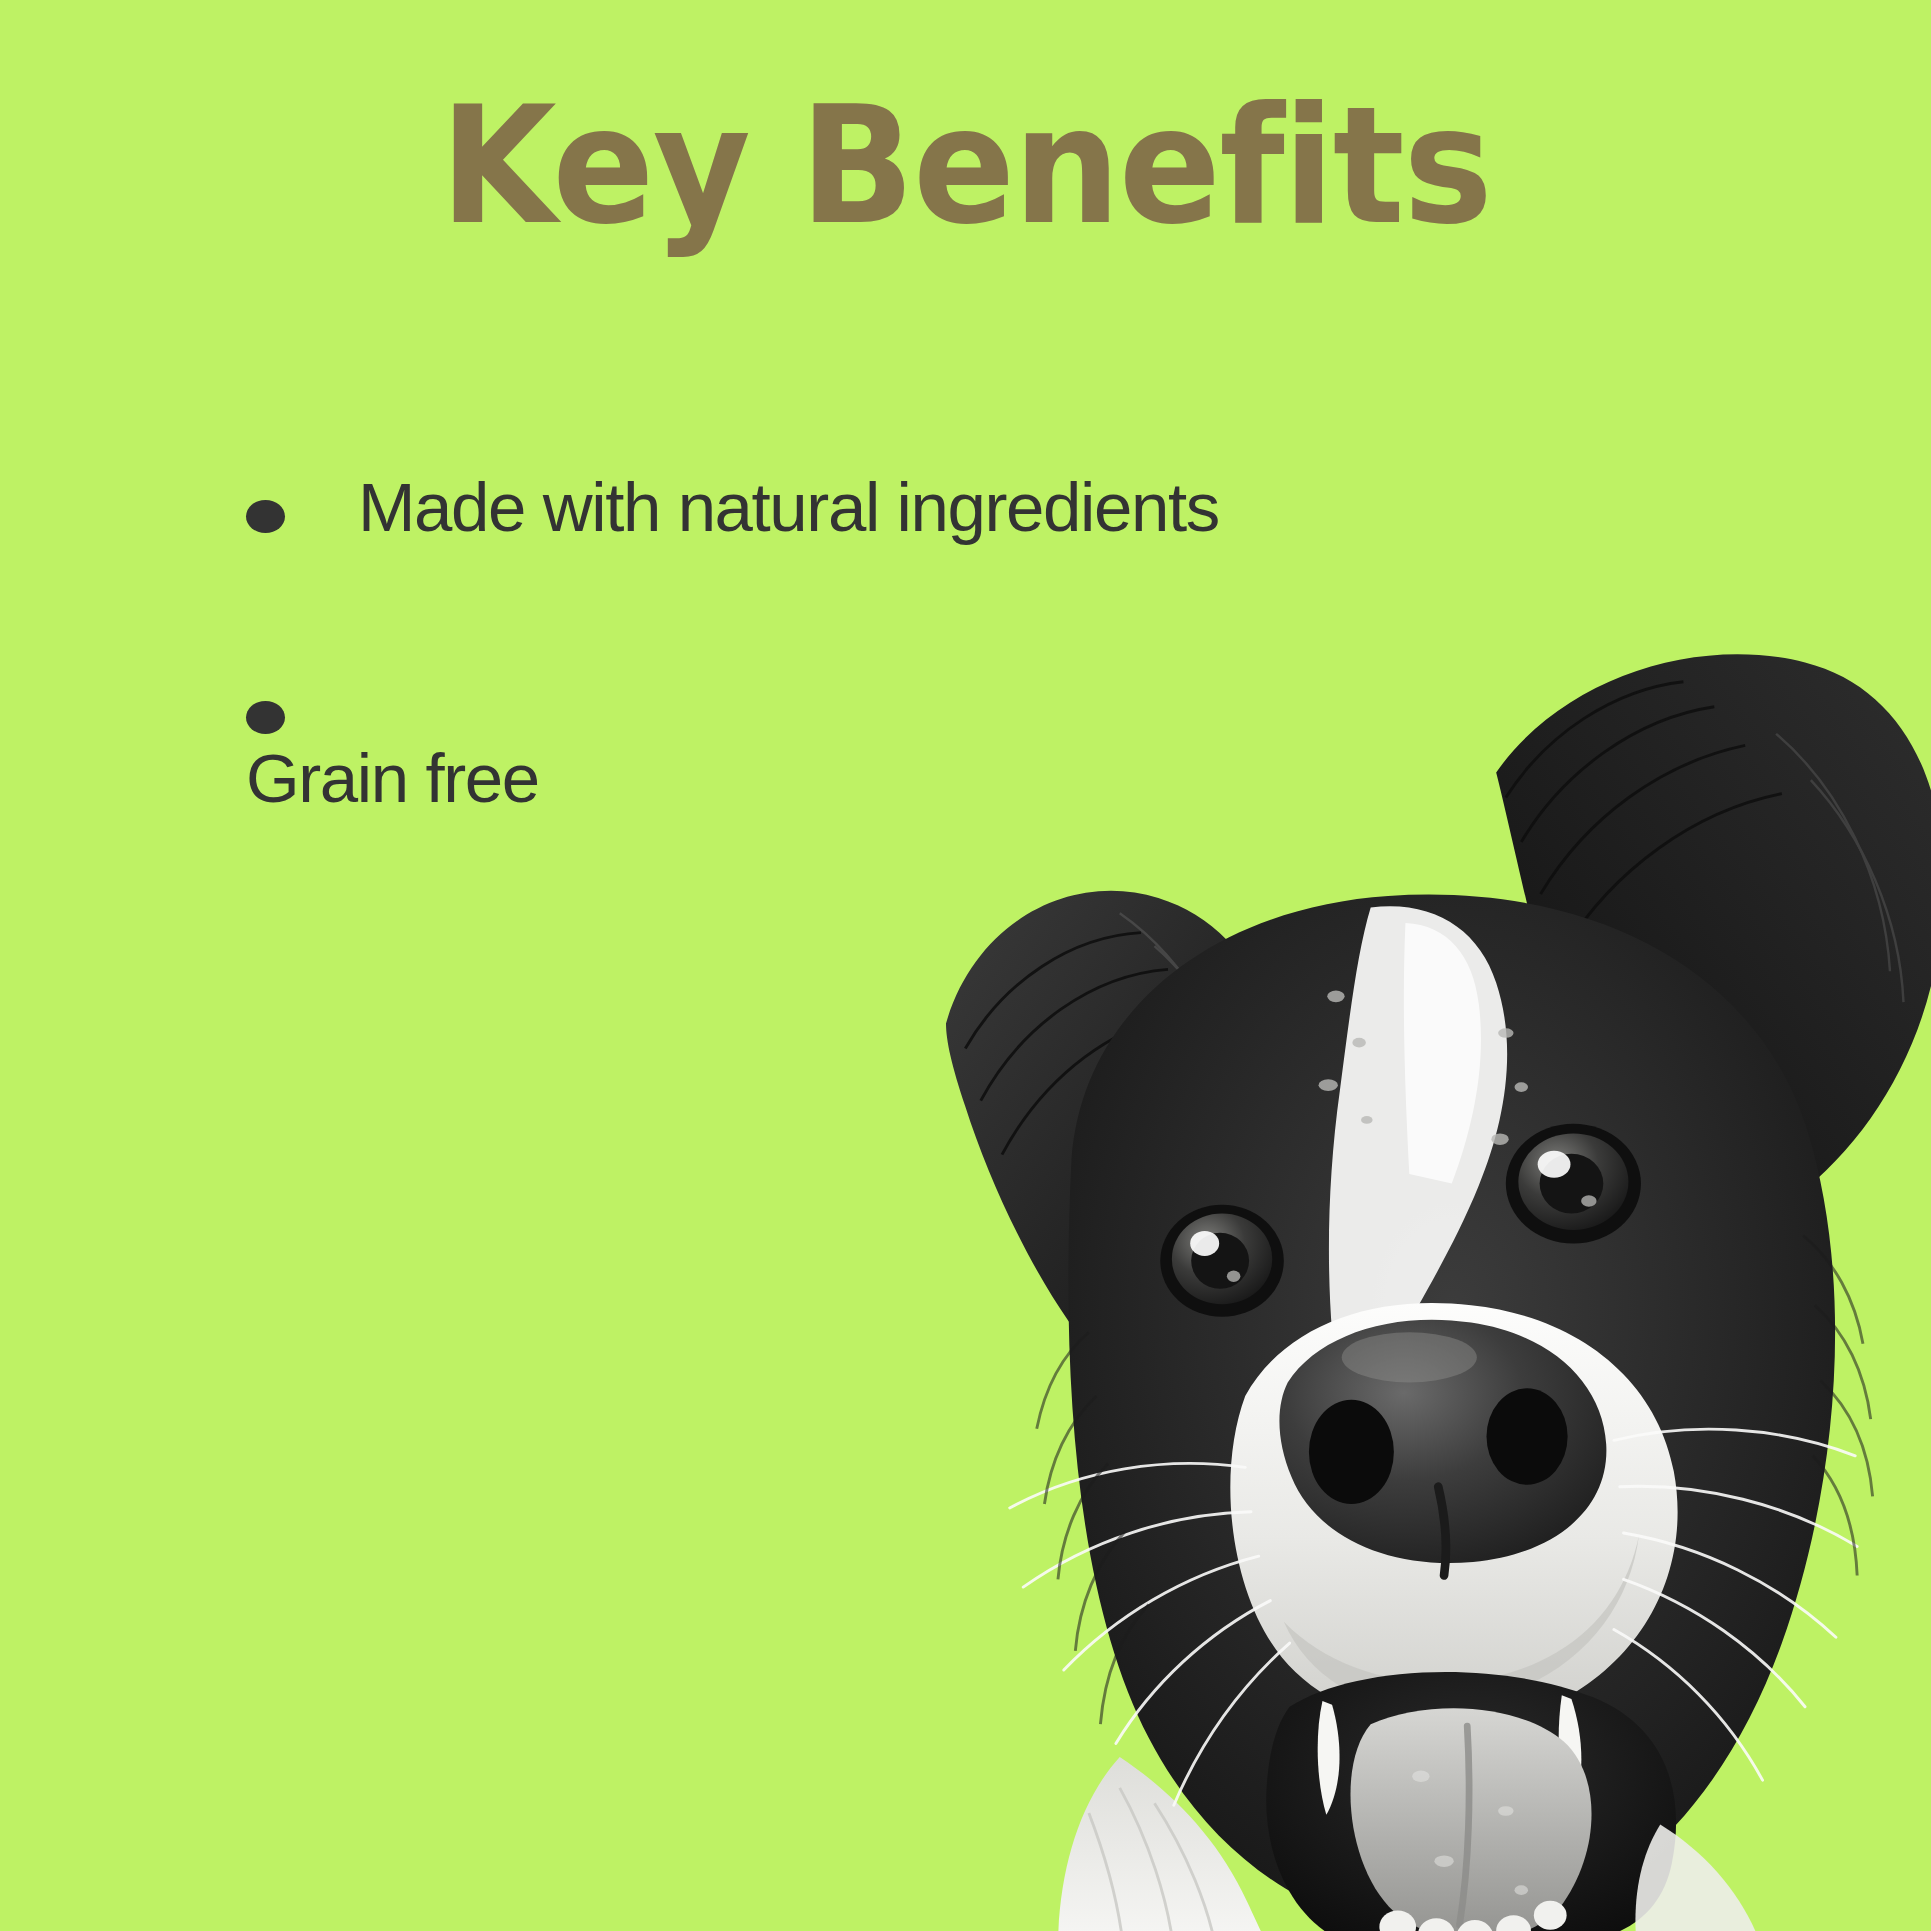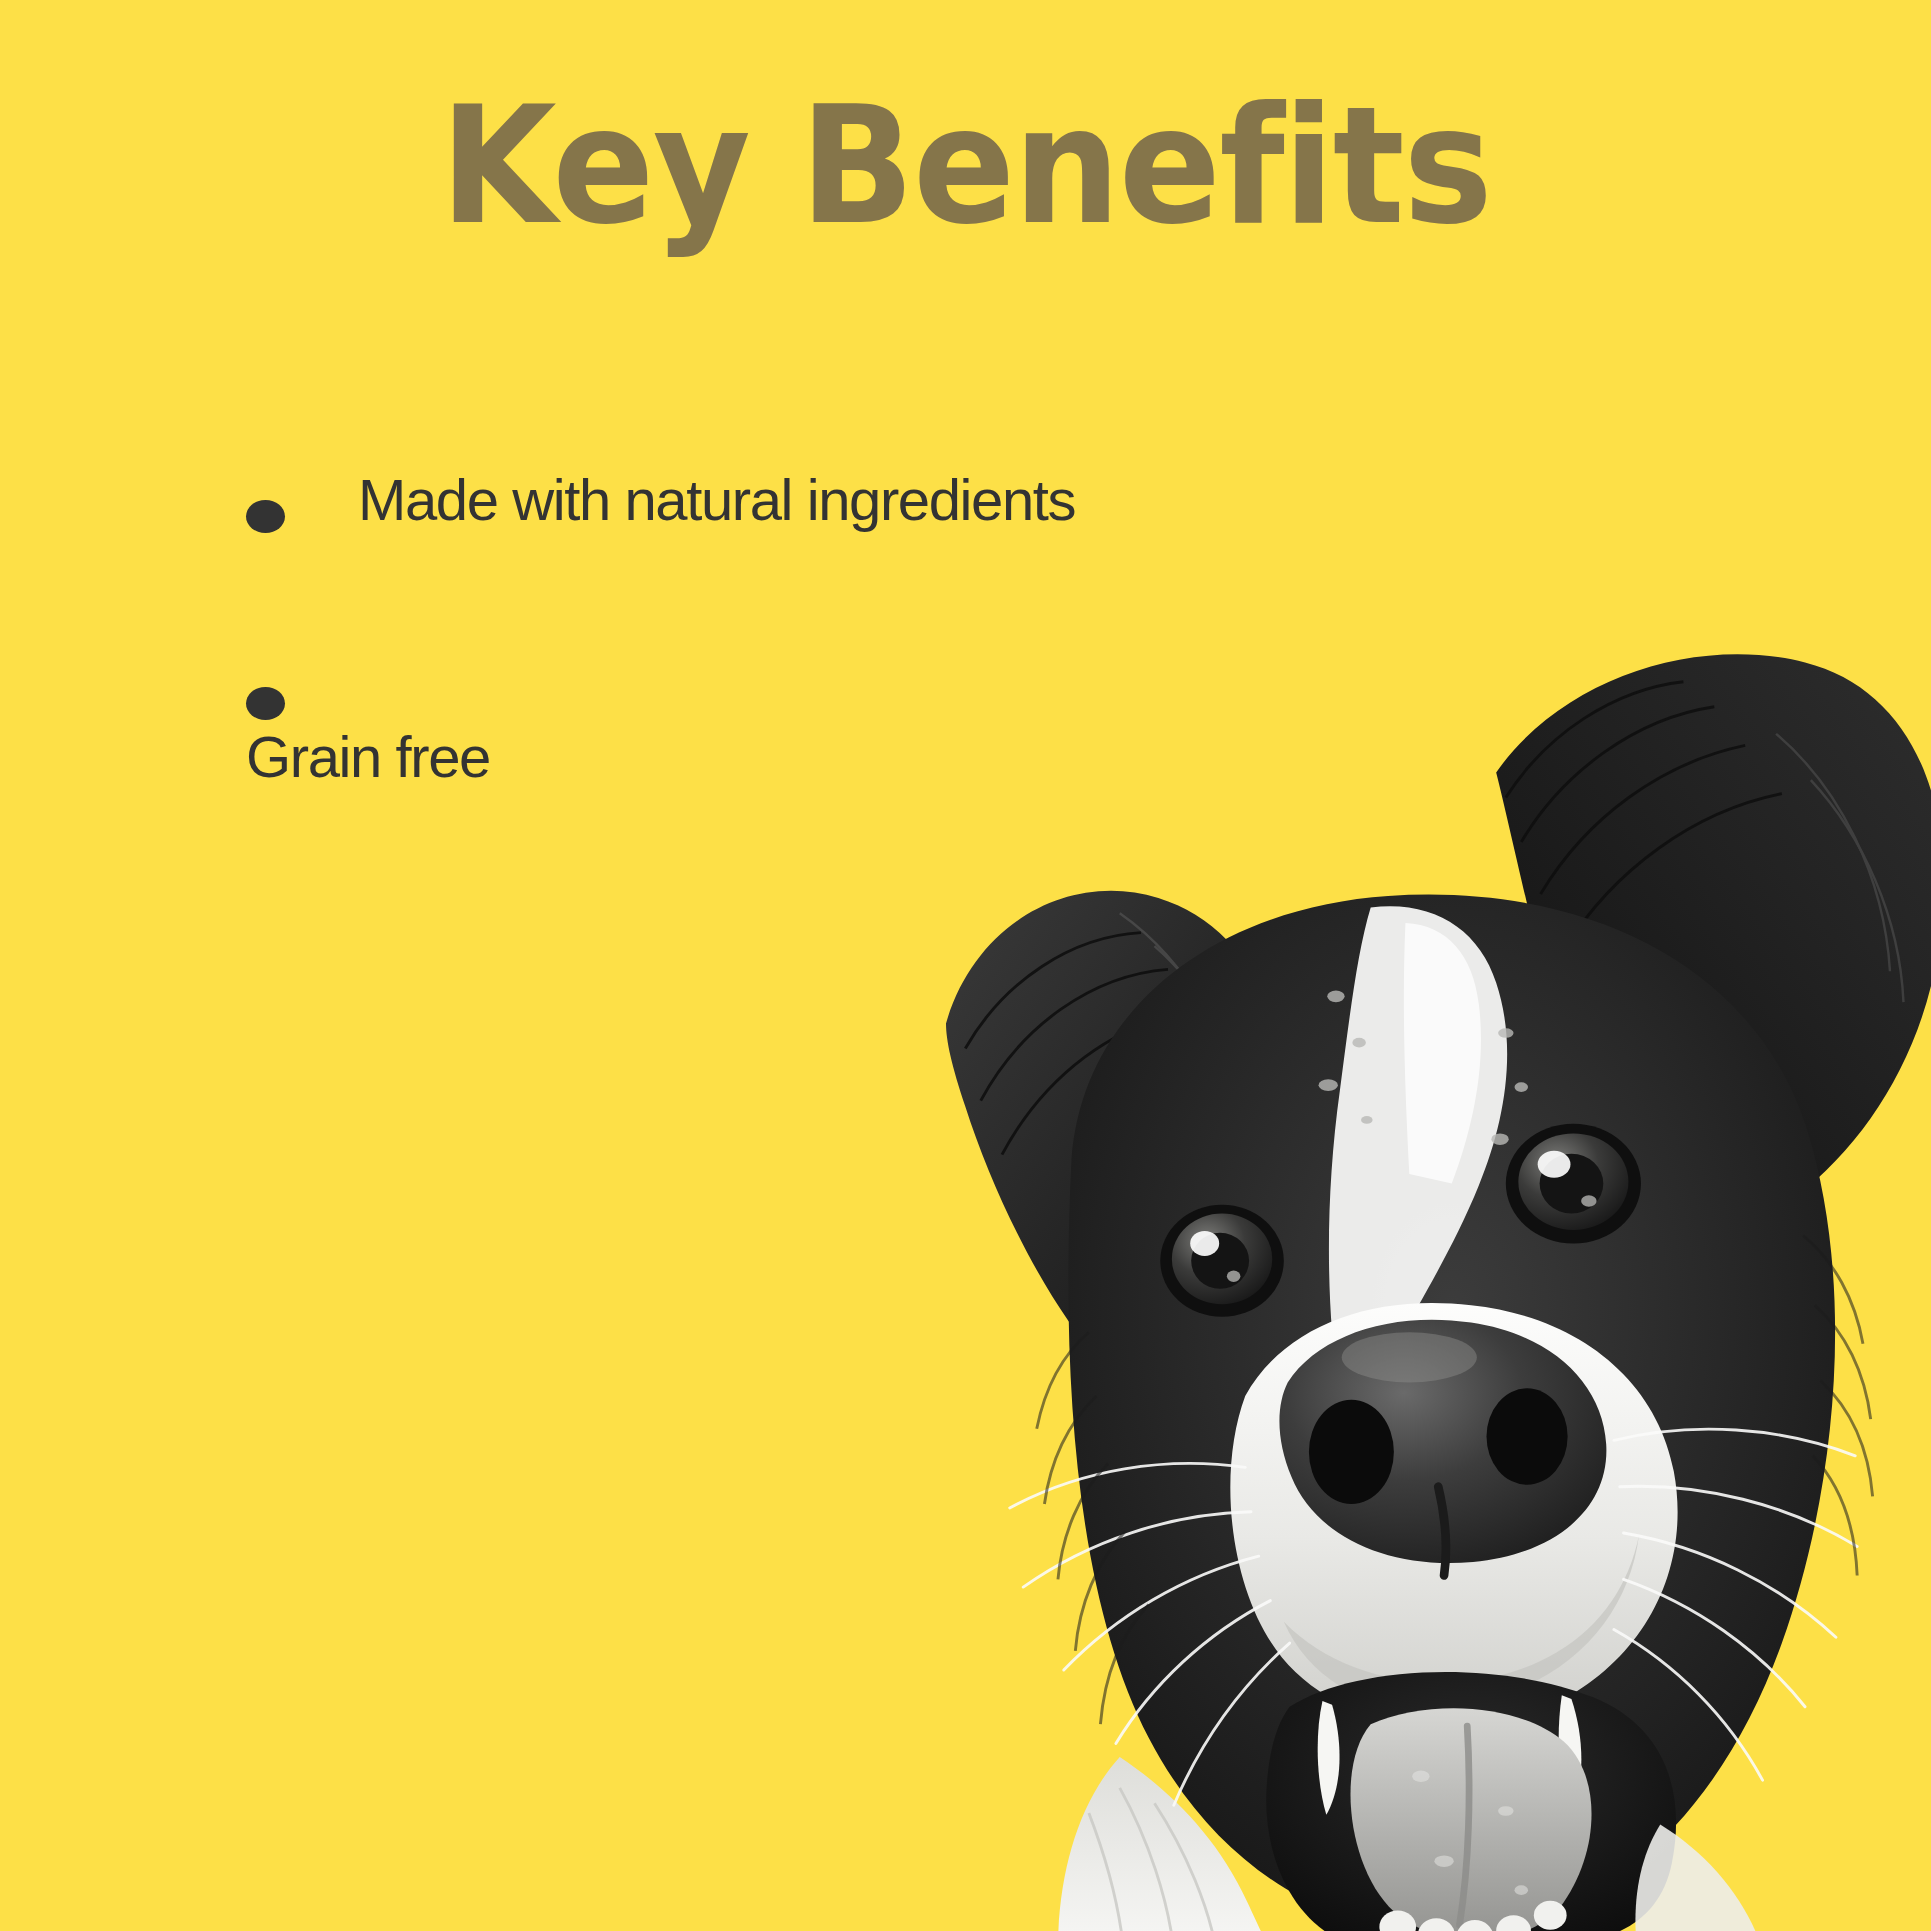--- a/index.html
+++ b/index.html
@@ -2,21 +2,21 @@
 <html><head>
 <meta charset="utf-8">
 <style>
   html,body{margin:0;padding:0;}
   body{
     width:1931px;height:1931px;
     background:#f2f2f0;
     font-family:"Liberation Sans", sans-serif;
     overflow:hidden;position:relative;
   }
-  #stage{position:absolute;inset:0;width:1931px;height:1931px;background:#fde047;overflow:hidden;}
+  #stage{position:absolute;inset:0;width:1931px;height:1931px;background:#bef264;overflow:hidden;}
 
   
   #title{
     position:absolute;left:0;top:85px;width:1931px;
     text-align:center;
     color:#85754a;
     font-family:"DejaVu Sans", sans-serif;
     font-weight:bold;
     font-size:162px;
     line-height:1.0;
@@ -42,21 +42,21 @@
     border-radius:50%;
     background:#333333;
     margin-top:37px;
     margin-right:73px;
   }
   .bullet-text{
     flex:1 1 auto;
     color:#333333;
     font-family:"Liberation Sans", sans-serif;
     font-weight:400;
-    font-size:58px;
+    font-size:69px;
     line-height:1.29;
     letter-spacing:-1.4px;
     white-space:pre-line;
   }
 
   
   #dog-photo{
     position:absolute;
     left:830px;top:618px;
     width:1120px;height:1332px;

